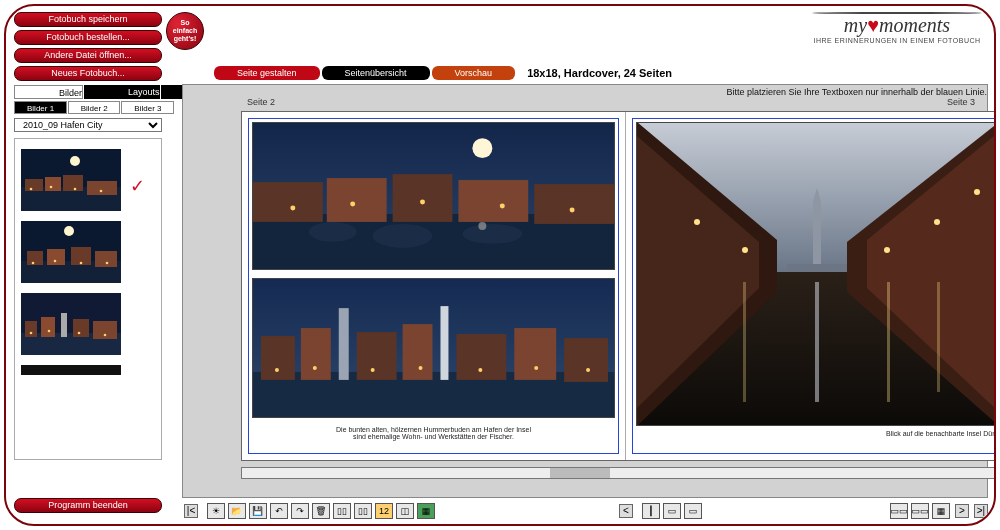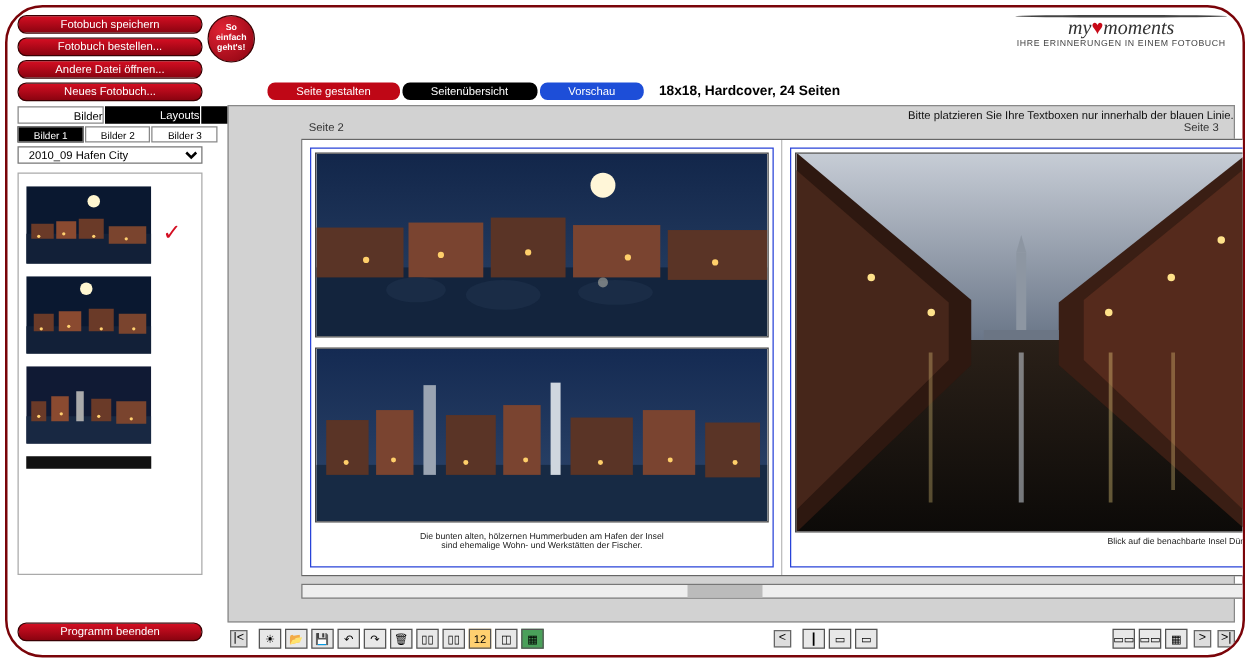--- a/index.html
+++ b/index.html
@@ -94,21 +94,21 @@
   width: 100px; height: 10px; background: #111;
   margin: 0 6px;
 }
 
 .logo {
   position: absolute; right: 12px; top: 6px;
   text-align: center;
 }
 .logo-main {
   font-family: cursive, serif; font-style: italic;
-  font-size: 16px; color: #333;
+  font-size: 20px; color: #333;
 }
 .logo-heart { color: #c80a18; }
 .logo-sub { font-size: 7px; letter-spacing: 0.5px; color: #444; }
 .logo-swoosh {
   width: 170px; height: 2px; background: #444;
   border-radius: 50%;
   margin: 0 auto;
 }
 
 .view-tabs {
@@ -282,21 +282,21 @@
     <div class="logo-swoosh"></div>
     <div class="logo-main">
       <span>my</span><span class="logo-heart">♥</span><span>moments</span>
     </div>
     <div class="logo-sub">IHRE ERINNERUNGEN IN EINEM FOTOBUCH</div>
   </div>
 
   <div class="view-tabs">
     <div class="view-tab active">Seite gestalten</div>
     <div class="view-tab" style="background:#000">Seitenübersicht</div>
-    <div class="view-tab" style="background:#1d4ed8">Vorschau</div>
+    <div class="view-tab" style="background:#c2410c">Vorschau</div>
     <div class="book-info">18x18, Hardcover, 24 Seiten</div>
   </div>
 
   <div class="canvas-area">
     <div class="hint-bar">Bitte platzieren Sie Ihre Textboxen nur innerhalb der blauen Linie.</div>
     <div class="page-row">
       <span style="margin-left:58px">Seite 2</span>
       <span style="margin-right:6px">Seite 3</span>
     </div>
 

